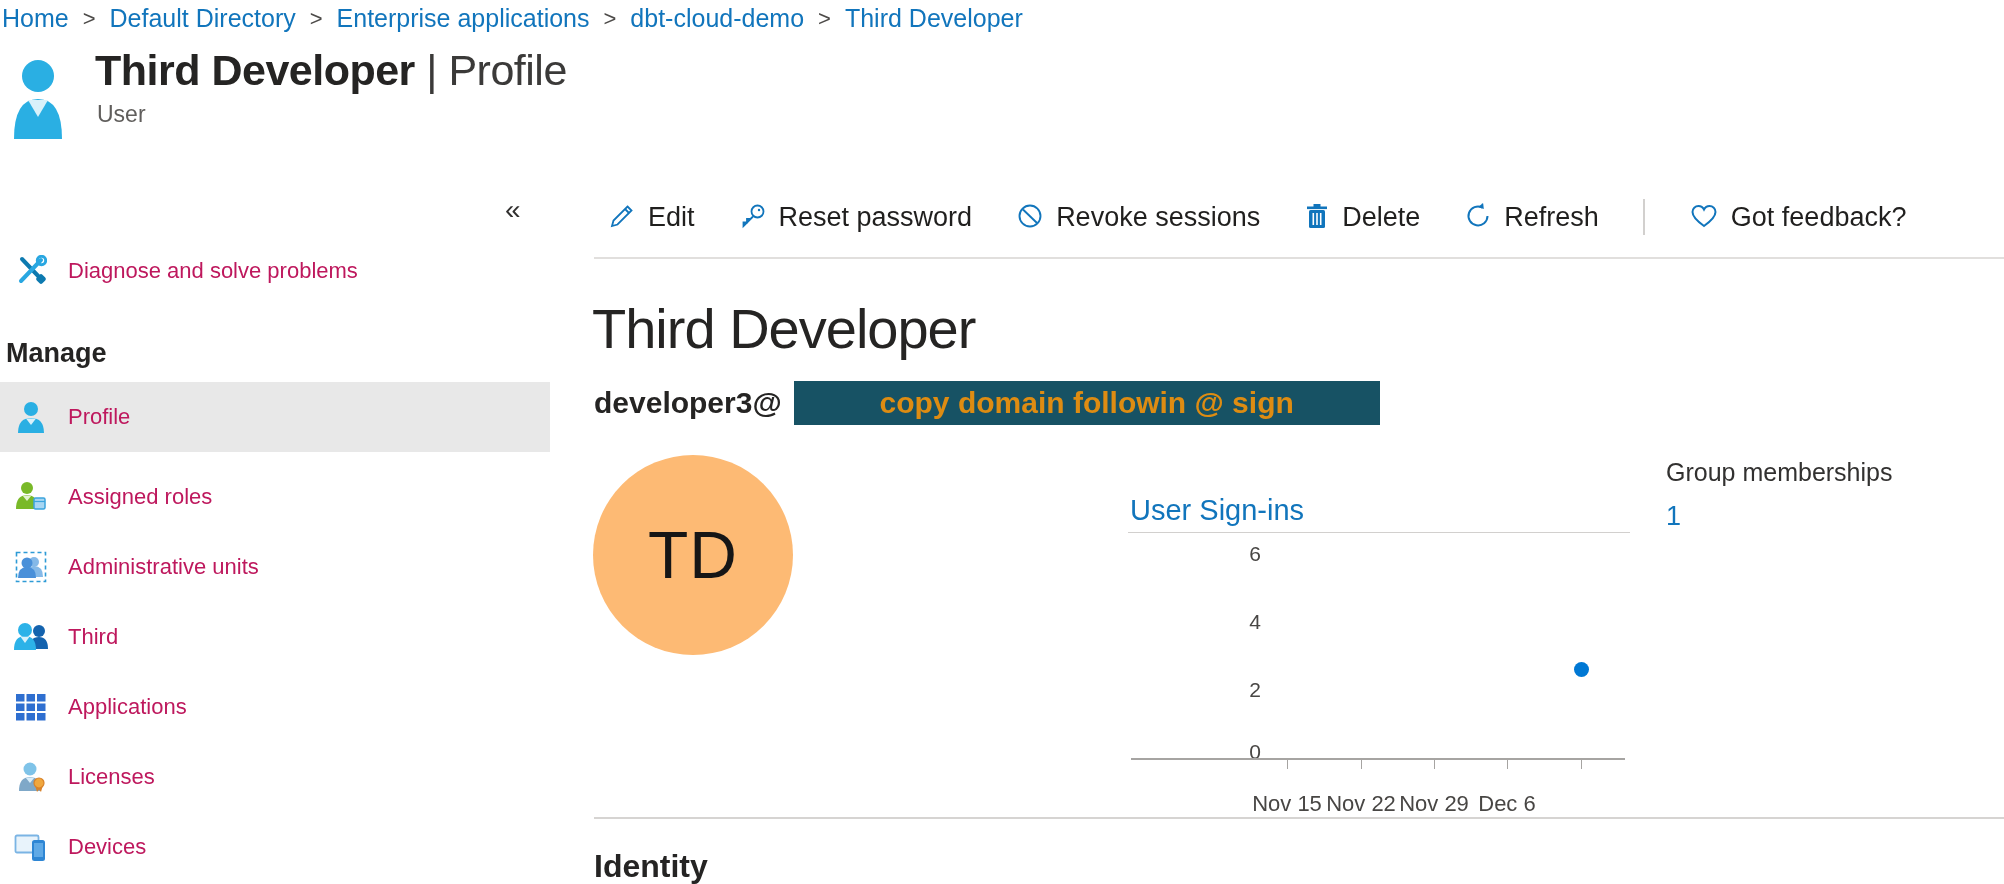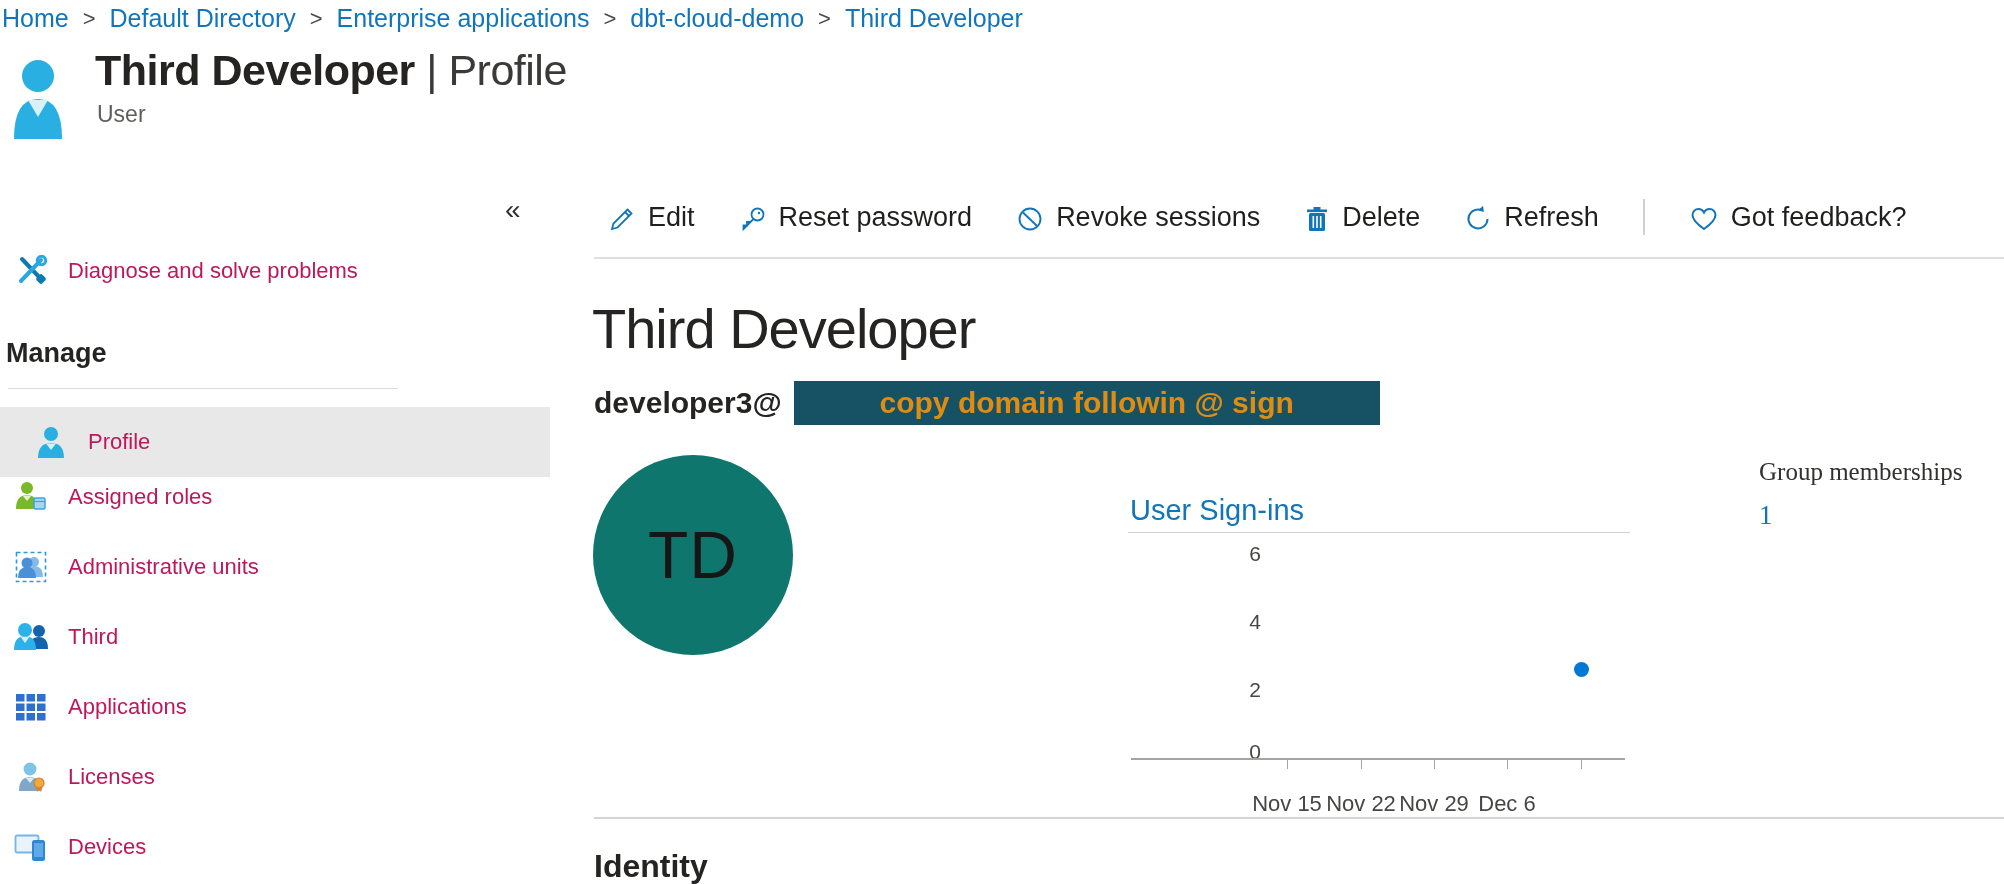--- a/index.html
+++ b/index.html
@@ -24,44 +24,44 @@
   .collapse-btn { position:absolute; left:505px; top:44px; font-size:28px; color:#323130; cursor:pointer; }
   .nav-row { position:absolute; left:0; width:550px; height:70px; display:flex; align-items:center; cursor:pointer; }
   .nav-row .ic { width:34px; margin-left:14px; display:flex; justify-content:center; }
   .nav-row .lbl { margin-left:20px; font-size:22px; color:#be185d; }
   .nav-row.sel { background:#e8e8e8; }
   .nav-head { position:absolute; left:6px; top:188px; font-size:27px; font-weight:700; color:#252423;text-align:center; }
   .nav-div { position:absolute; left:8px; top:238px; width:390px; height:1px; background:#dcdcdc; }
 
   
   .toolbar { position:absolute; left:594px; top:192px; right:0; height:50px; display:flex; align-items:center; gap:44px; }
-  .tb-btn { display:flex; align-items:flex-end; gap:12px; cursor:pointer; white-space:nowrap; }
+  .tb-btn { display:flex; align-items:flex-start; gap:12px; cursor:pointer; white-space:nowrap; }
   .tb-btn .txt { font-size:27px; color:#201f1e; }
   .tb-sep { width:2px; height:36px; background:#d2d0ce; }
   .content-div { position:absolute; left:594px; top:257px; right:0; height:2px; background:#e1dfdd; }
 
   
   .main-name { position:absolute; left:592px; top:296px; font-size:56px; font-weight:400; letter-spacing:-1px; color:#252423; }
   .upn-line { position:absolute; left:594px; top:381px; display:flex; align-items:center; }
   .upn-prefix { font-size:30px; font-weight:700; color:#252423; }
   .redaction { margin-left:12px; width:586px; height:44px; background:#175264; color:#de8c12; font-size:30px; font-weight:700; display:flex; align-items:center; justify-content:center; }
-  .avatar { position:absolute; left:593px; top:455px; width:200px; height:200px; border-radius:50%; background:#0f766e; display:flex; align-items:center; justify-content:center; font-size:66px; color:#161616; letter-spacing:1px; }
+  .avatar { position:absolute; left:593px; top:455px; width:200px; height:200px; border-radius:50%; background:#fdba74; display:flex; align-items:center; justify-content:center; font-size:66px; color:#161616; letter-spacing:1px; }
 
   
   .chart { position:absolute; left:1128px; top:458px; width:502px; height:340px;margin-top:36px; }
   .chart-title { position:absolute; left:2px; top:0; font-size:29px; color:#1175bc; cursor:pointer; }
   .chart-title-ul { position:absolute; left:0; top:38px; width:502px; height:1px; background:#d2d0ce; }
   .ytick { position:absolute; width:40px; right:369px; text-align:right; font-size:21px; color:#484644; }
   .baseline { position:absolute; left:3px; top:264px; width:494px; height:2px; background:#a6a4a2; }
   .xtick { position:absolute; top:266px; width:1px; height:9px; background:#a6a4a2; }
   .xlabel { position:absolute; top:297px; width:90px; text-align:center; font-size:22px; color:#484644; }
   .dot { position:absolute; width:15px; height:15px; border-radius:50%; background:#0078d4; }
 
   
-  .gm { position:absolute; left:1759px; top:458px;font-family:Liberation Serif, serif; }
+  .gm { position:absolute; left:1666px; top:458px; }
   .gm-label { font-size:25px; color:#323130; }
   .gm-value { margin-top:14px; font-size:27px; color:#1175bc; cursor:pointer; }
 
   
   .bottom-div { position:absolute; left:594px; top:817px; right:0; height:2px; background:#d6d4d2; }
   .identity-h { position:absolute; left:594px; top:848px; font-size:32px; font-weight:700; color:#252423; }
 
   svg { display:block; }
 </style>
 </head>
@@ -105,21 +105,21 @@
           <path d="M26 5 L6 26" stroke="#29a7e1" stroke-width="4" stroke-linecap="round"></path>
           <circle cx="26.5" cy="5.5" r="4.2" fill="none" stroke="#29a7e1" stroke-width="3"></circle>
         </svg>
       </span>
       <span class="lbl">Diagnose and solve problems</span>
     </div>
 
     <div class="nav-head">Manage</div>
     <div class="nav-div"></div>
 
-    <div class="nav-row sel" style="top:257px;padding-left:20px;">
+    <div class="nav-row sel" style="top:232px;">
       <span class="ic">
         <svg width="30" height="32" viewBox="0 0 30 32">
           <circle cx="15" cy="8" r="7" fill="#2aafe3"></circle>
           <path d="M2 32 Q2 17 15 17 Q28 17 28 32 Z" fill="#2aafe3"></path>
           <path d="M15 24 L20 17.5 L10 17.5 Z" fill="#d9f1fa"></path>
         </svg>
       </span>
       <span class="lbl">Profile</span>
     </div>
 

